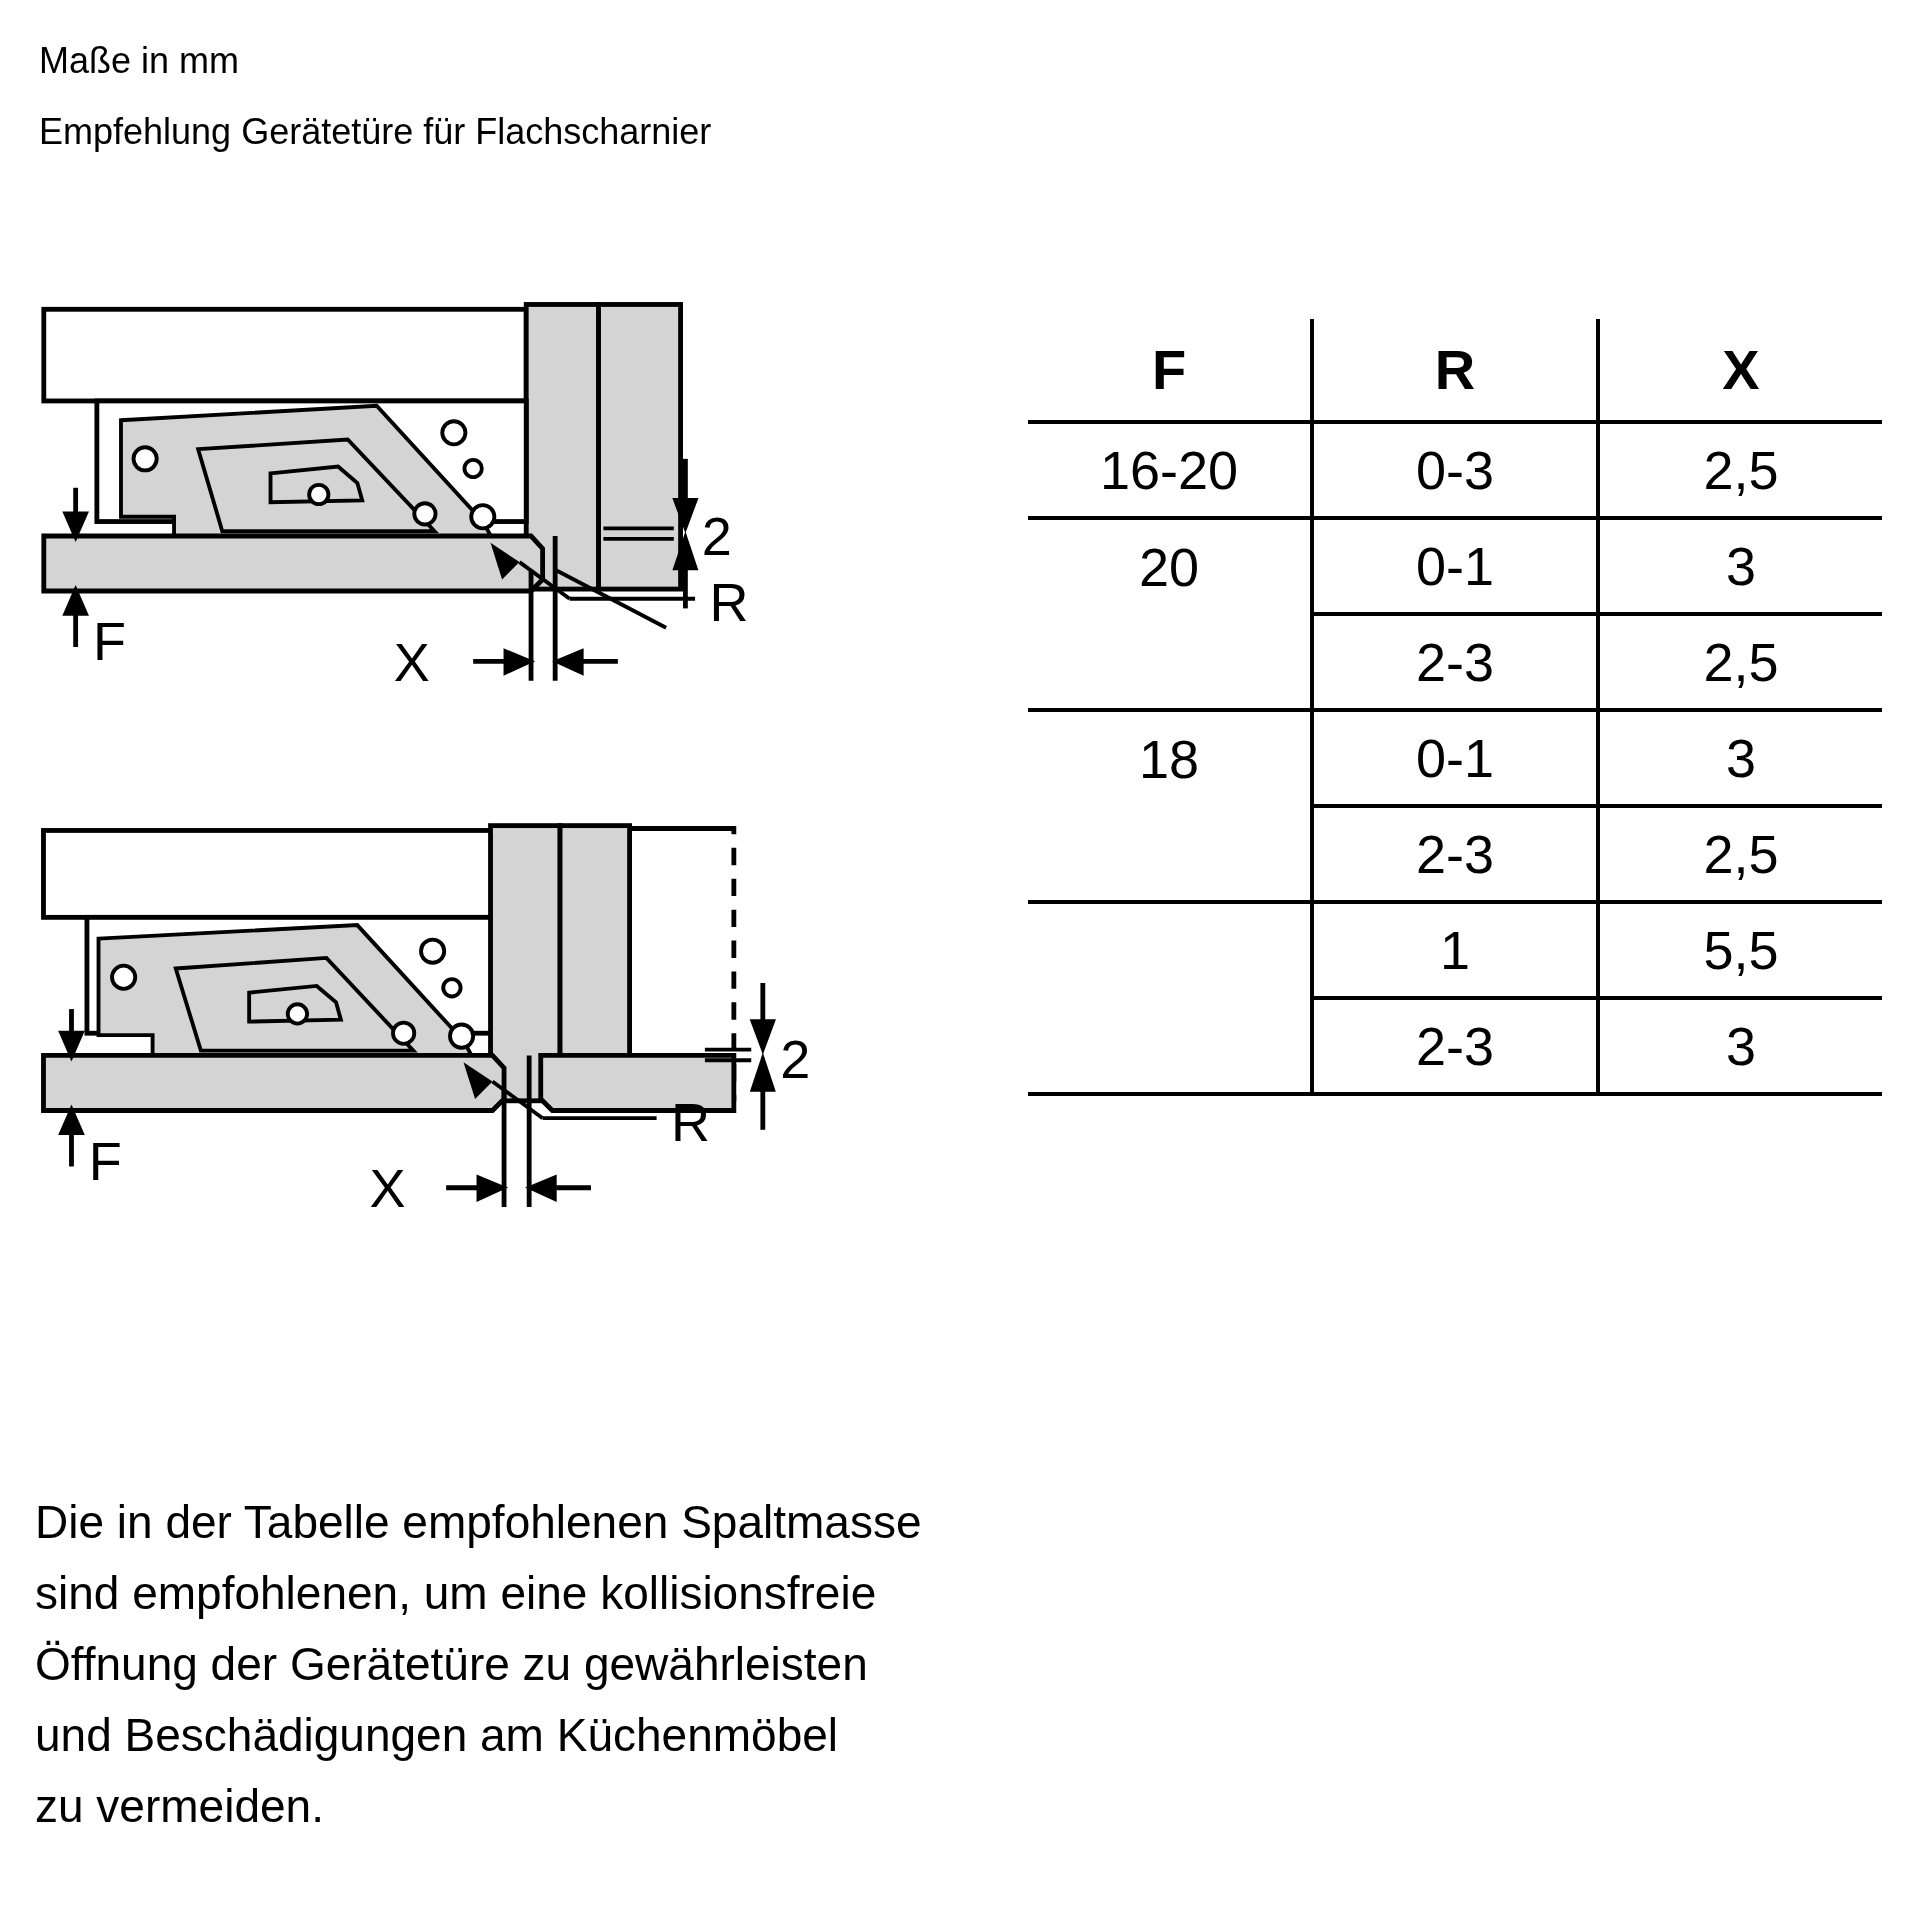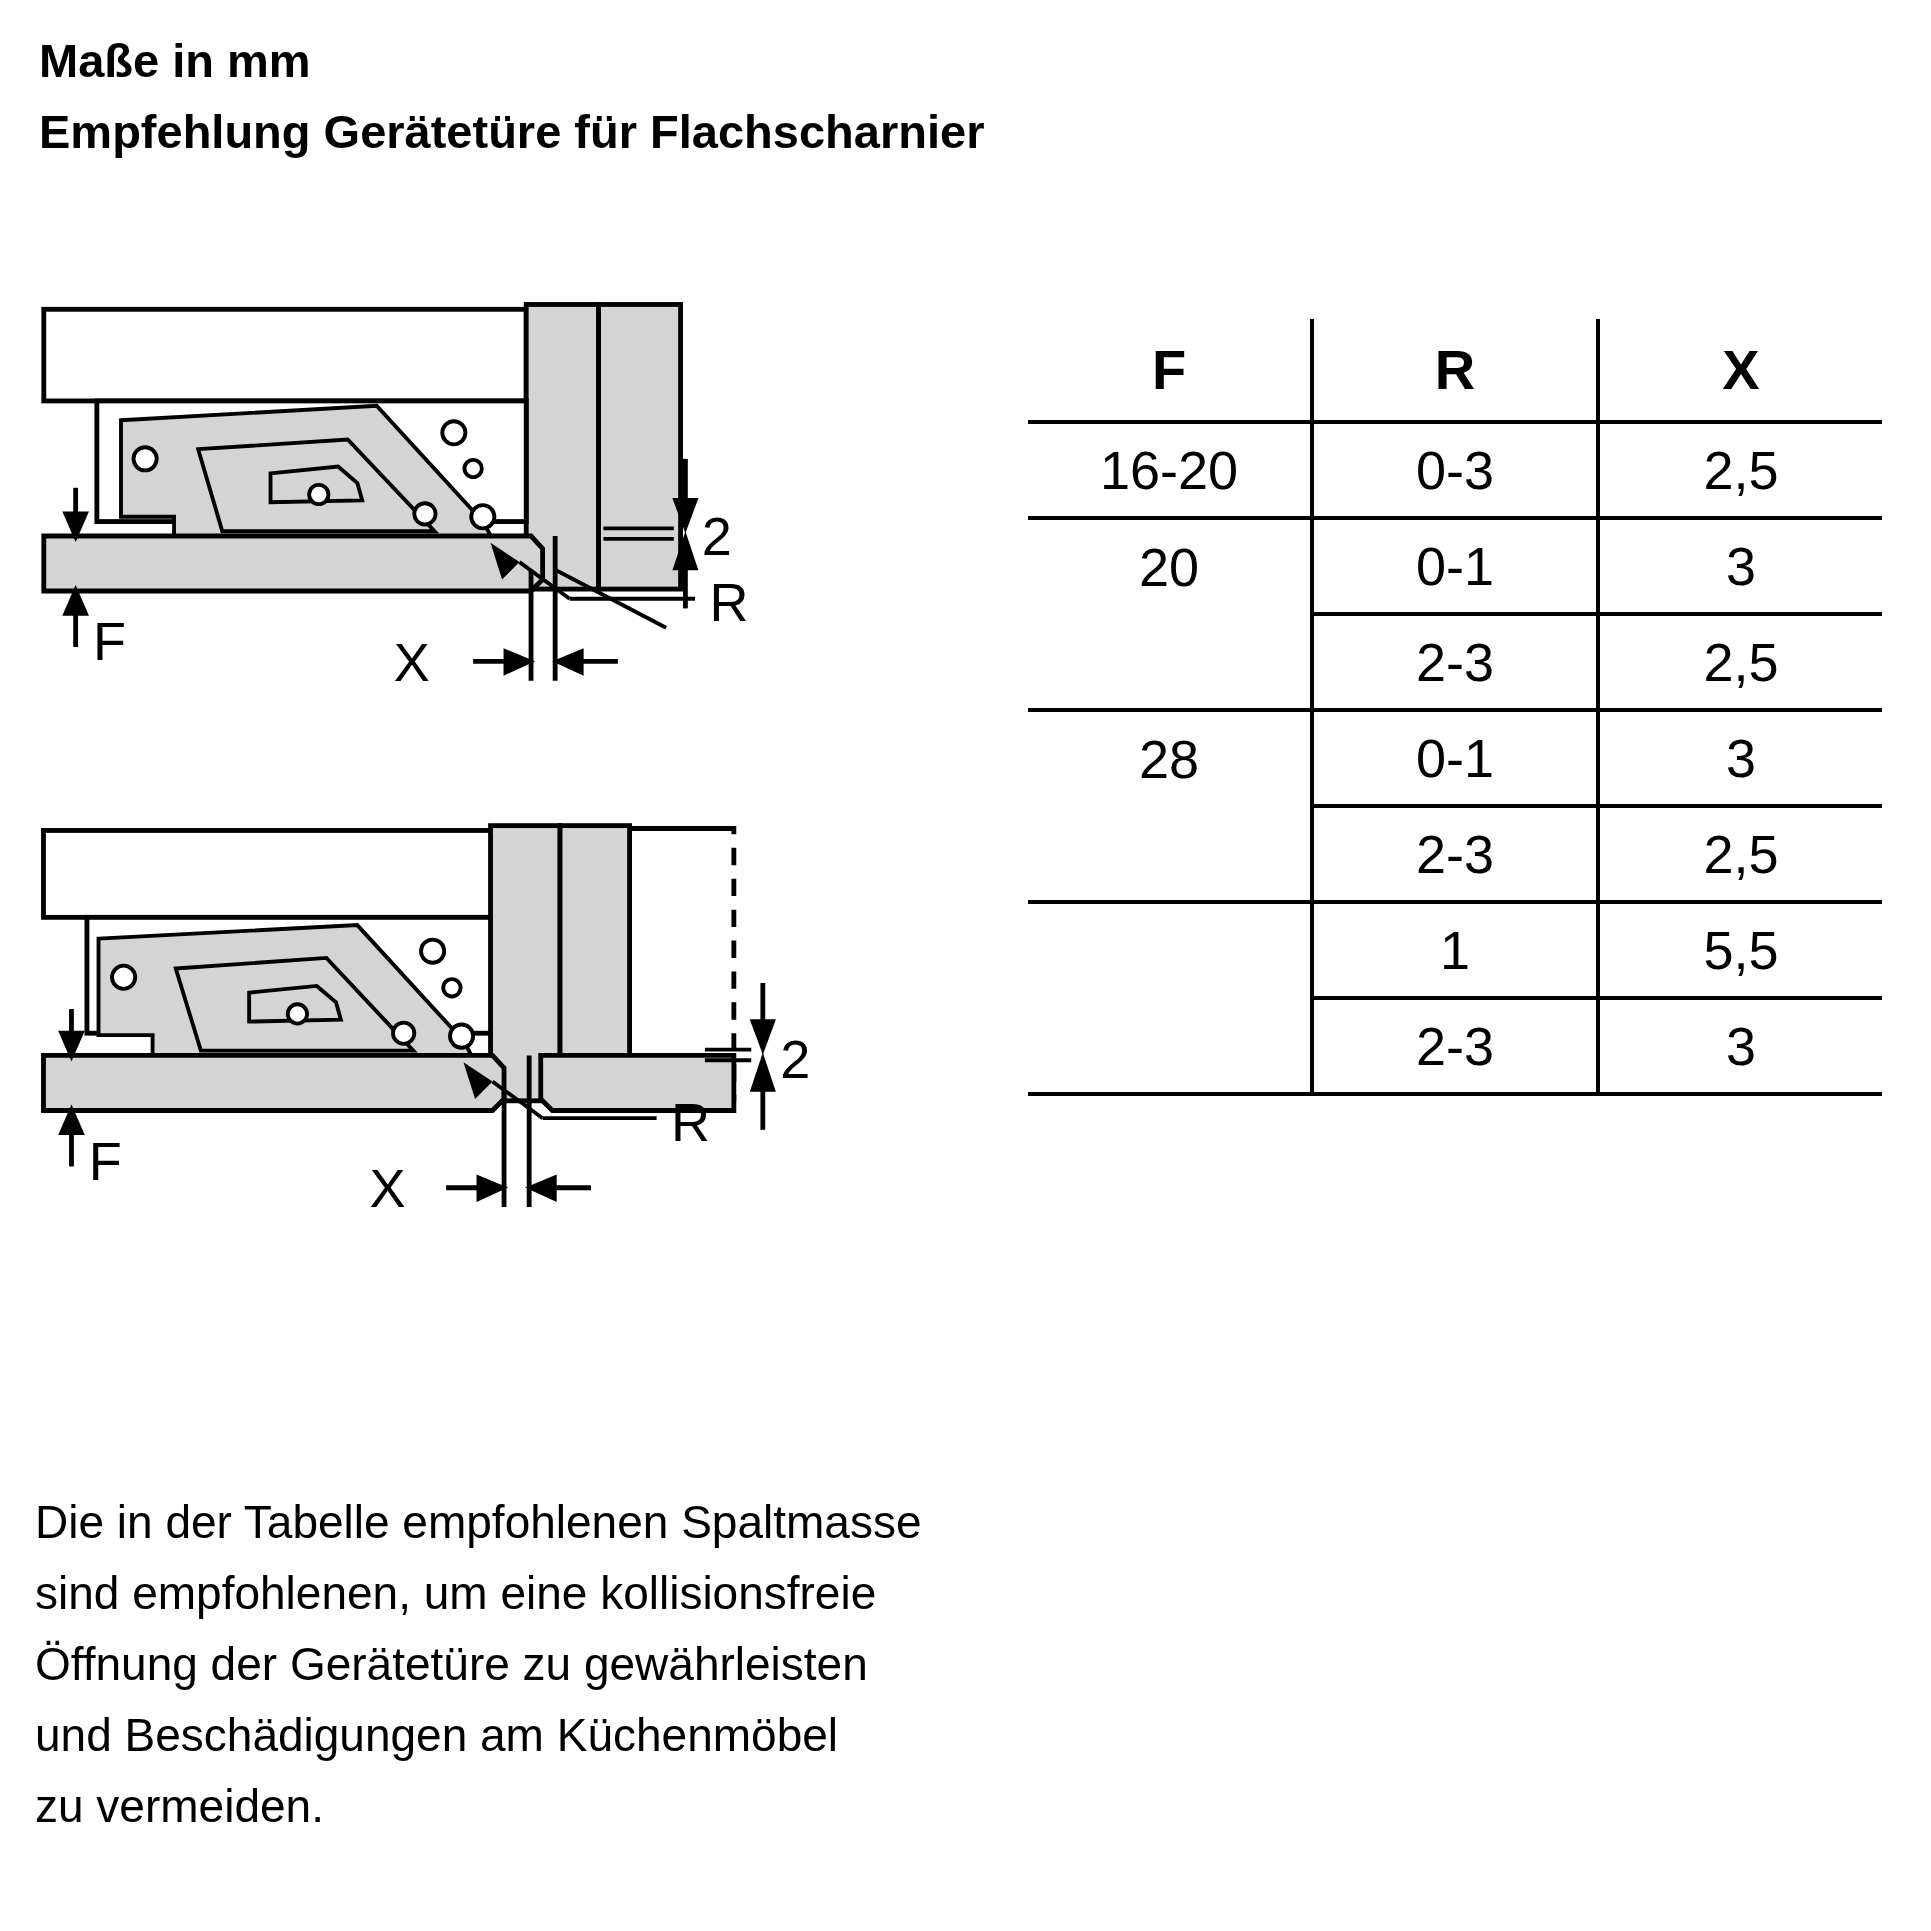--- a/index.html
+++ b/index.html
@@ -21,25 +21,24 @@
   }
 
   
   .heading-block {
     position: absolute;
     left: 39px;
     top: 25px;
     width: 1786px;
   }
   .heading-line {
-    font-size: 47px;
+    font-size: 36px;
     line-height: 71px;
     letter-spacing: 0px;
     white-space: nowrap;
-    font-weight: bold;
   }
 
   
   .figure {
     position: absolute;
   }
   #figure-top {
     left: 29px;
     top: 290px;
     width: 869px;
@@ -261,21 +260,21 @@
         <td class="col-f b-right">20</td>
         <td class="col-r b-bottom b-right">0-1</td>
         <td class="col-x b-bottom">3</td>
       </tr>
       <tr>
         <td class="col-f b-bottom b-right"></td>
         <td class="col-r b-bottom b-right">2-3</td>
         <td class="col-x b-bottom">2,5</td>
       </tr>
       <tr>
-        <td class="col-f b-right">28</td>
+        <td class="col-f b-right">18</td>
         <td class="col-r b-bottom b-right">0-1</td>
         <td class="col-x b-bottom">3</td>
       </tr>
       <tr>
         <td class="col-f b-bottom b-right"></td>
         <td class="col-r b-bottom b-right">2-3</td>
         <td class="col-x b-bottom">2,5</td>
       </tr>
       <tr>
         <td class="col-f b-right"></td>

